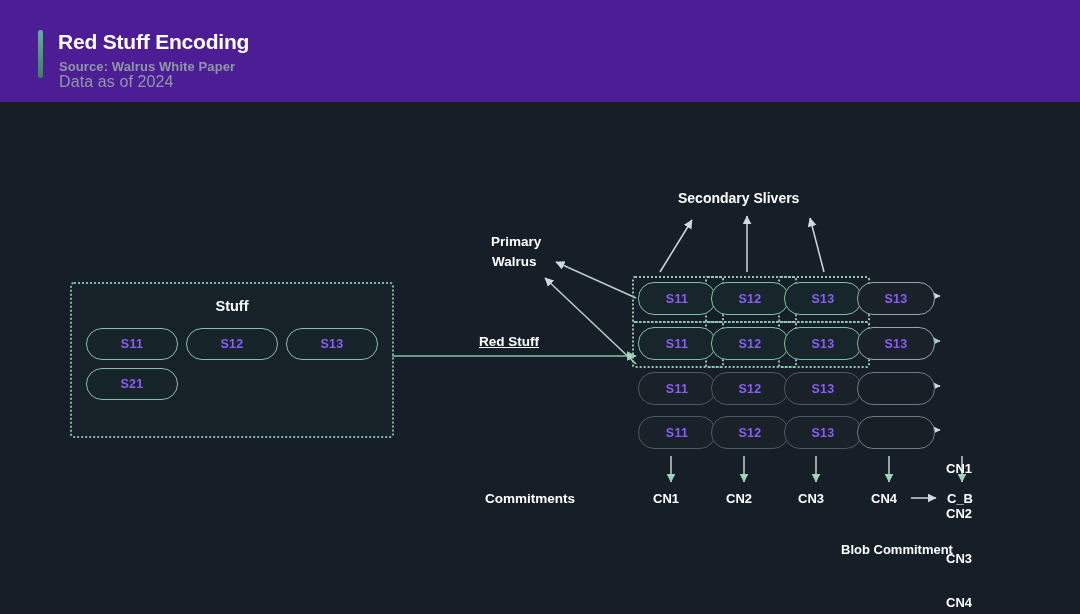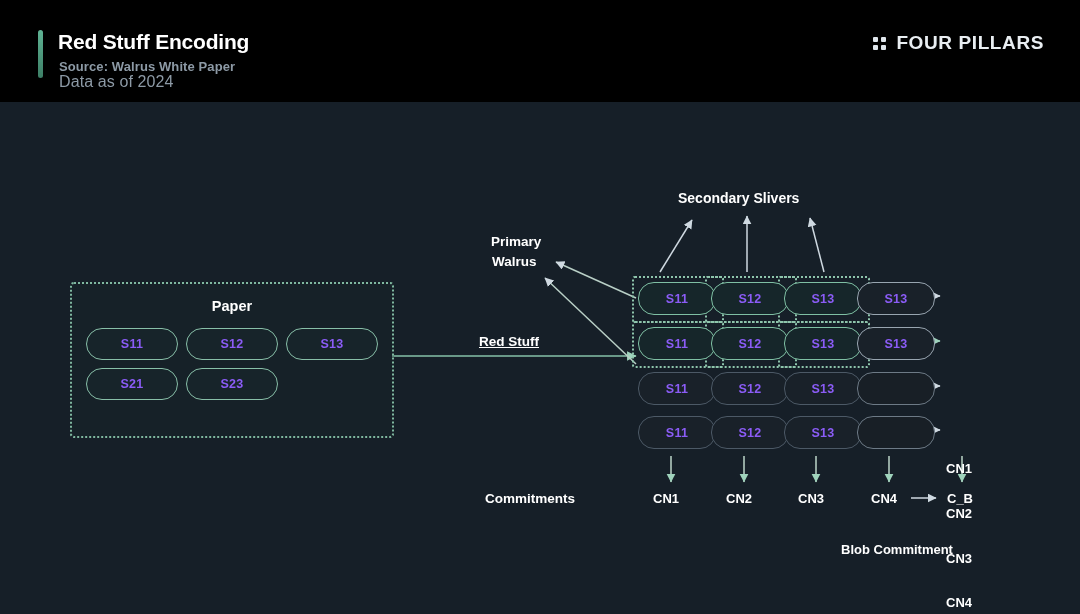--- a/index.html
+++ b/index.html
@@ -11,21 +11,21 @@
   #slide{
     position:relative;
     width:1080px;height:614px;
     overflow:hidden;
     background:#161f28;
     color:#e9eef2;
   }
   
   #header{
     position:absolute;left:0;top:0;width:1080px;height:102px;
-    background:#000000;
+    background:#4c1d95;
   }
   #accent-bar{
     position:absolute;left:38px;top:30px;width:5px;height:48px;
     border-radius:3px;
     background:linear-gradient(180deg,#5fb394 0%,#3d7f66 100%);
   }
   #title{
     position:absolute;left:58px;top:30px;
     font-size:21px;font-weight:bold;letter-spacing:-0.2px;
     color:#ffffff;
@@ -107,29 +107,20 @@
 <body>
 
 <div id="slide">
 
   <div id="header">
     <div id="accent-bar"></div>
     <div id="title">Red Stuff Encoding</div>
     <div id="subtitle-1">Source: Walrus White Paper</div>
     <div id="subtitle-2">Data as of 2024</div>
 
-    <div id="brand">
-      <span id="brand-dots">
-        <i></i>
-          <i></i>
-          <i></i>
-          <i></i>
-      </span>
-      <span id="brand-text">FOUR PILLARS</span>
-    </div>
   </div>
 
   <div id="canvas">
 
     <svg id="svg-layer" viewBox="0 0 1080 512" xmlns="http://www.w3.org/2000/svg">
       <defs>
         <marker id="ah-green" markerWidth="7" markerHeight="7" refX="5.6" refY="3" orient="auto" markerUnits="strokeWidth">
           <path d="M0,0 L6,3 L0,6 z" fill="#9fd3bc"></path>
         </marker>
         <marker id="ah-light" markerWidth="7" markerHeight="7" refX="5.6" refY="3" orient="auto" markerUnits="strokeWidth">
@@ -154,27 +145,26 @@
 
       <line x1="911" y1="396" x2="936" y2="396" stroke="#cfd9e1" stroke-width="1.5" marker-end="url(#ah-light)"></line>
 
       <line x1="920" y1="194" x2="940" y2="194" stroke="#cfd9e1" stroke-width="1.5" marker-end="url(#ah-light)"></line>
       <line x1="920" y1="239" x2="940" y2="239" stroke="#9fd3bc" stroke-width="1.5" marker-end="url(#ah-green)"></line>
       <line x1="920" y1="284" x2="940" y2="284" stroke="#cfd9e1" stroke-width="1.5" marker-end="url(#ah-light)"></line>
       <line x1="920" y1="328" x2="940" y2="328" stroke="#cfd9e1" stroke-width="1.5" marker-end="url(#ah-light)"></line>
     </svg>
 
     <div id="blob-box">
-      <div id="blob-title">Paper</div>
+      <div id="blob-title">Stuff</div>
       <div id="blob-grid">
         <div class="pill blobpill">S11</div>
         <div class="pill blobpill">S12</div>
         <div class="pill blobpill">S13</div>
         <div class="pill blobpill">S21</div>
-        <div class="pill blobpill">S23</div>
       </div>
     </div>
 
     <div id="right-grid">
 
       <div class="dashcell" style="left:-4px;  top:2px;"></div>
       <div class="dashcell" style="left:69px;  top:2px;"></div>
       <div class="dashcell" style="left:142px; top:2px;"></div>
       <div class="dashcell" style="left:-4px;  top:47px;"></div>
       <div class="dashcell" style="left:69px;  top:47px;"></div>

